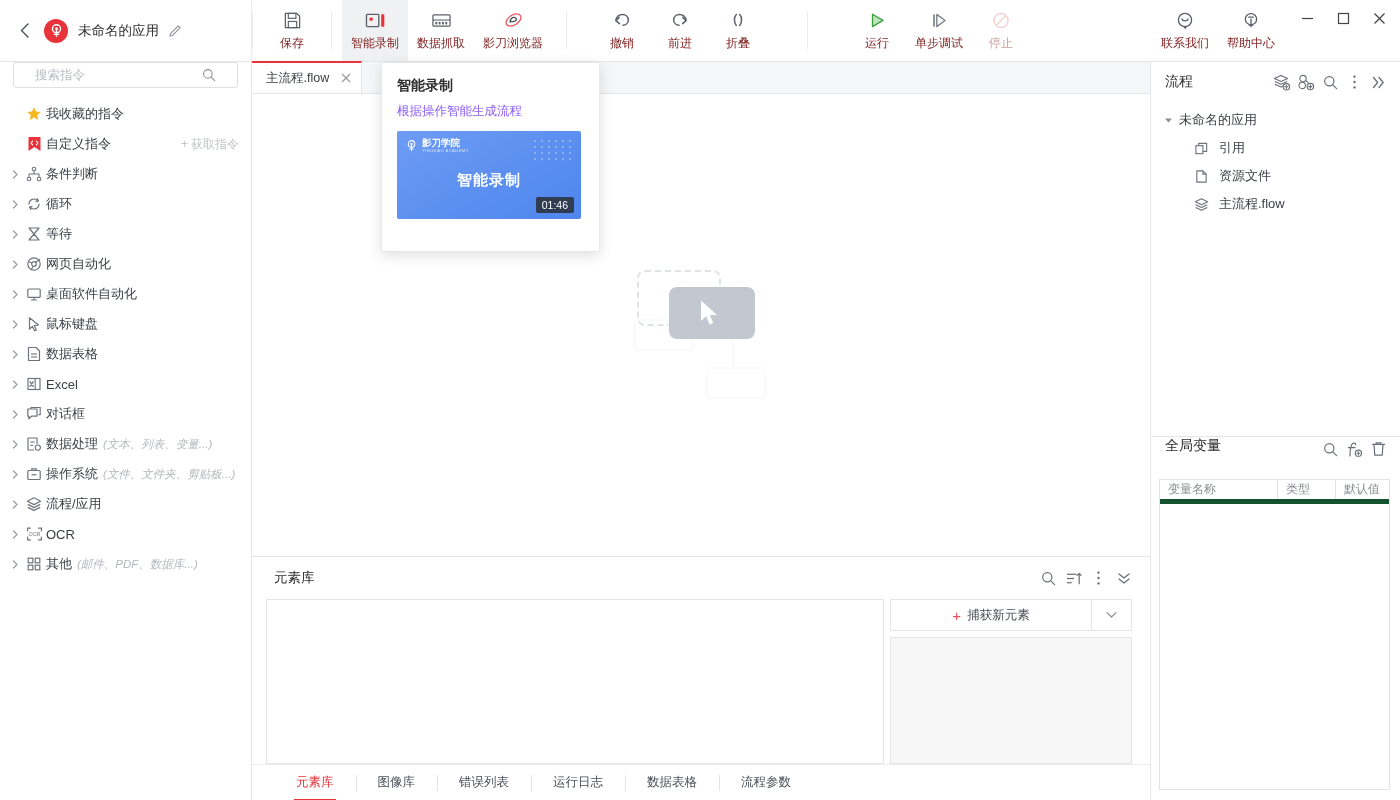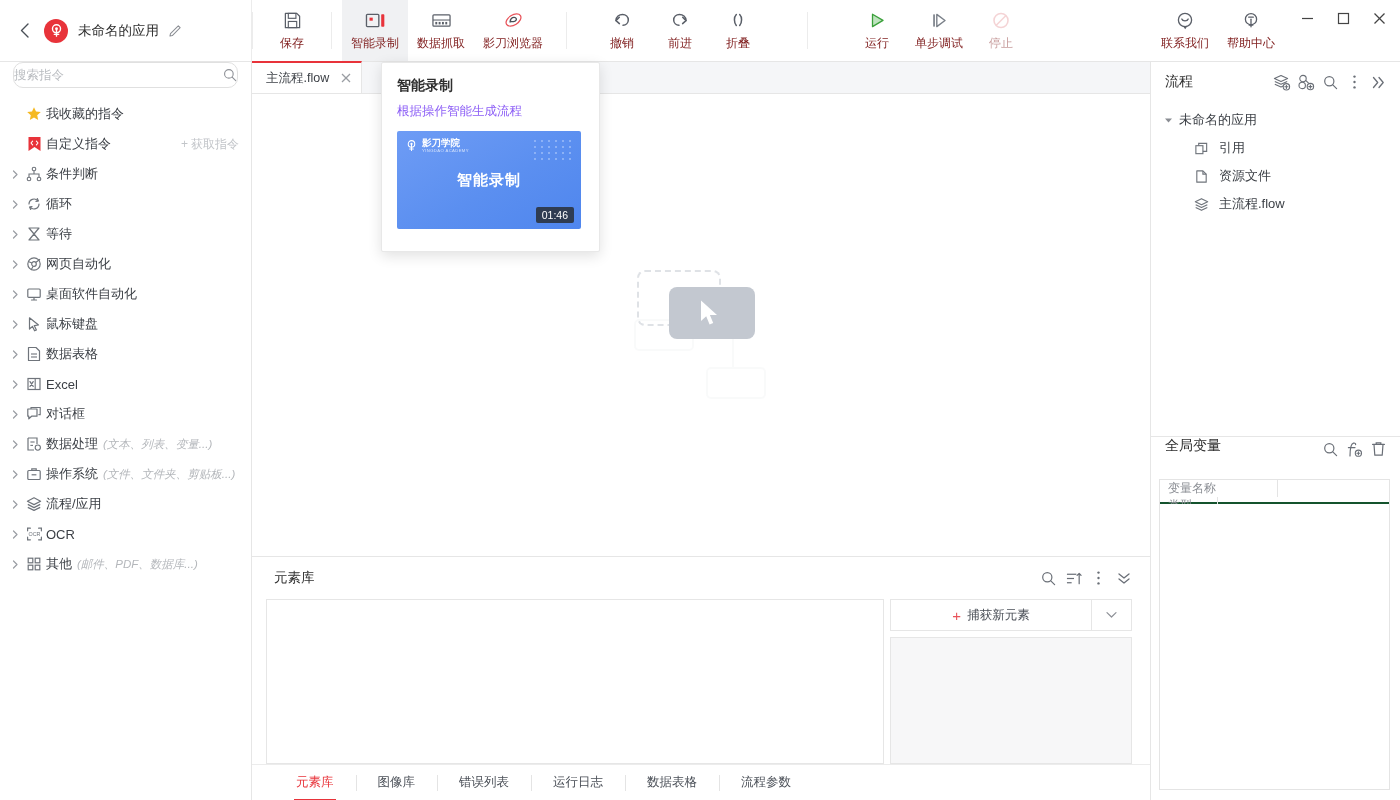--- a/index.html
+++ b/index.html
@@ -56,22 +56,22 @@
     position:absolute; left:0; top:62px; width:252px; height:738px;
     background:#fff; border-right:1px solid #e6e6e6; display:flex; flex-direction:column;
   }
   .sb-head {
     height:38px; display:flex; align-items:center; padding:0 14px 0 14px;
   }
   .sb-title { font-size:14px; color:#2f2f2f; flex:1; }
   .sb-head-icon { width:22px; height:22px; display:flex; align-items:center; justify-content:center; color:#6a6f77; cursor:pointer; }
   .sb-search-wrap { padding:0 13px 9px; }
   .sb-search {
-    height:26px; border:1px solid #e0e0e0; border-radius:10px;
-    display:flex; align-items:center; padding:0 0; background:#fff;
+    height:26px; border:1px solid #e0e0e0; border-radius:3px;
+    display:flex; align-items:center; padding:0 21px; background:#fff;
   }
   .sb-search input {
     flex:1; border:none; outline:none; font-size:12.5px; color:#333;
     background:transparent; font-family:inherit;
   }
   .sb-search input::placeholder { color:#b9bcc0; }
   .sb-search .s-ic { color:#8d9096; display:flex; align-items:center; }
 
   .sb-list { flex:1; overflow:hidden; padding-top:2px; }
   .sb-row {
@@ -172,21 +172,21 @@
   }
   .tree-row.lvl0 { padding-left:10px; }
   .tree-row.lvl1 { padding-left:38px; }
   .tree-caret { width:14px; display:flex; align-items:center; justify-content:center; color:#8a8d93; flex:none; }
   .tree-ic { width:24px; display:flex; align-items:center; justify-content:center; color:#6f747b; flex:none; }
   .rp-spacer { flex:1; }
   .gv-sec { border-top:1px solid #e6e6e6; height:364px; display:flex; flex-direction:column; }
   .gv-head { height:38px; display:flex; align-items:flex-start; padding:0 10px 0 14px; }
   .gv-title { font-size:14px; color:#2f2f2f; flex:1; }
   .gv-table { margin:4px 10px 10px 8px; border:1px solid #e4e4e4; flex:1; display:flex; flex-direction:column; }
-  .gv-thead { height:24px; display:flex; border-bottom:2px solid #14532d;flex-direction:column; }
+  .gv-thead { height:24px; display:flex; border-bottom:5px solid #14532d; }
   .gv-th {
     font-size:12px; color:#8a8d93; display:flex; align-items:center; padding-left:8px;
     border-right:1px solid #e4e4e4;
   }
   .gv-th:last-child { border-right:none; }
   .gv-body { flex:1; background:#fff; }
 </style>
 </head>
 <body>
 
@@ -851,21 +851,21 @@
           <div class="gv-th" style="flex:1;">默认值</div>
         </div>
         <div class="gv-body"></div>
       </div>
     </div>
   </div>
 
   <div style="position:absolute; left:381px; top:62px; width:219px; height:190px; background:#fff; border:1px solid #e8e8e8; box-shadow:0 4px 14px rgba(0,0,0,.12); border-radius:2px; padding:14px 15px 0;">
     <div style="font-size:14px; color:#2f2f2f; font-weight:600; margin-bottom:8px;">智能录制</div>
     <div style="font-size:12.5px; color:#8b5cf6; margin-bottom:11px;">根据操作智能生成流程</div>
-    <div style="position:relative; width:184px; height:98px; background:linear-gradient(150deg,#6e9cf5 0%,#5b8ff0 55%,#4f86ee 100%); border-radius:2px; overflow:hidden; cursor:pointer;">
+    <div style="position:relative; width:184px; height:88px; background:linear-gradient(150deg,#6e9cf5 0%,#5b8ff0 55%,#4f86ee 100%); border-radius:2px; overflow:hidden; cursor:pointer;">
       <div style="position:absolute; left:8px; top:7px; display:flex; align-items:center; gap:4px;">
         <svg width="13" height="13" viewBox="0 0 16 16">
           <circle cx="8" cy="6" r="4" fill="none" stroke="#fff" stroke-width="1.3"></circle>
           <circle cx="8" cy="6" r="1.4" fill="#fff"></circle>
           <path d="M8 6 L8 14" stroke="#fff" stroke-width="1.3" stroke-linecap="round"></path>
           <path d="M5.8 12.2 L10.2 12.2" stroke="#fff" stroke-width="1.3" stroke-linecap="round"></path>
         </svg>
         <div style="display:flex; flex-direction:column; line-height:1;">
           <span style="font-size:9.5px; color:#fff; font-weight:700;">影刀学院</span>
           <span style="font-size:4.2px; color:#d6e3fb; letter-spacing:.4px; margin-top:1.5px;">YINGDAO ACADEMY</span>

